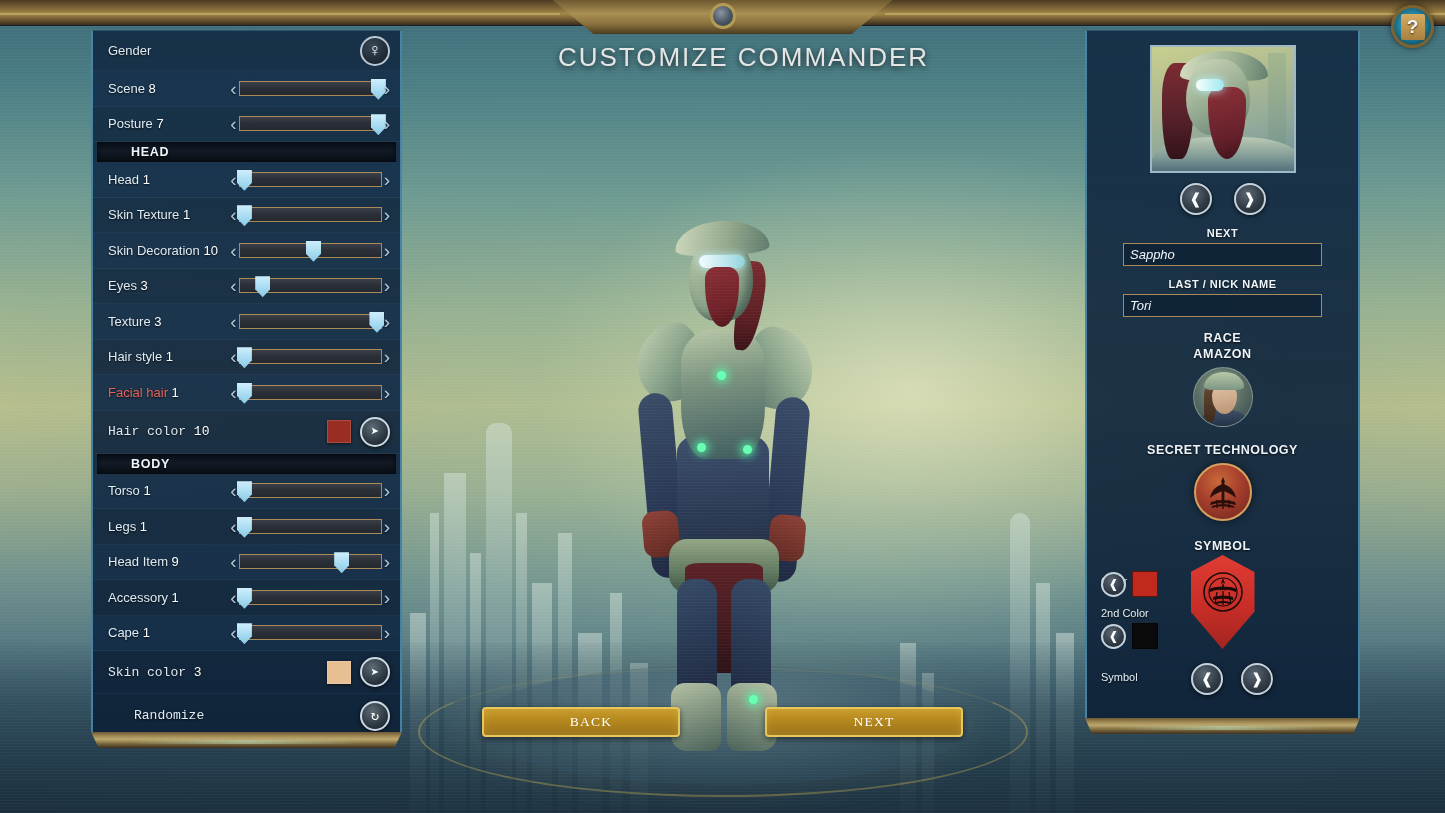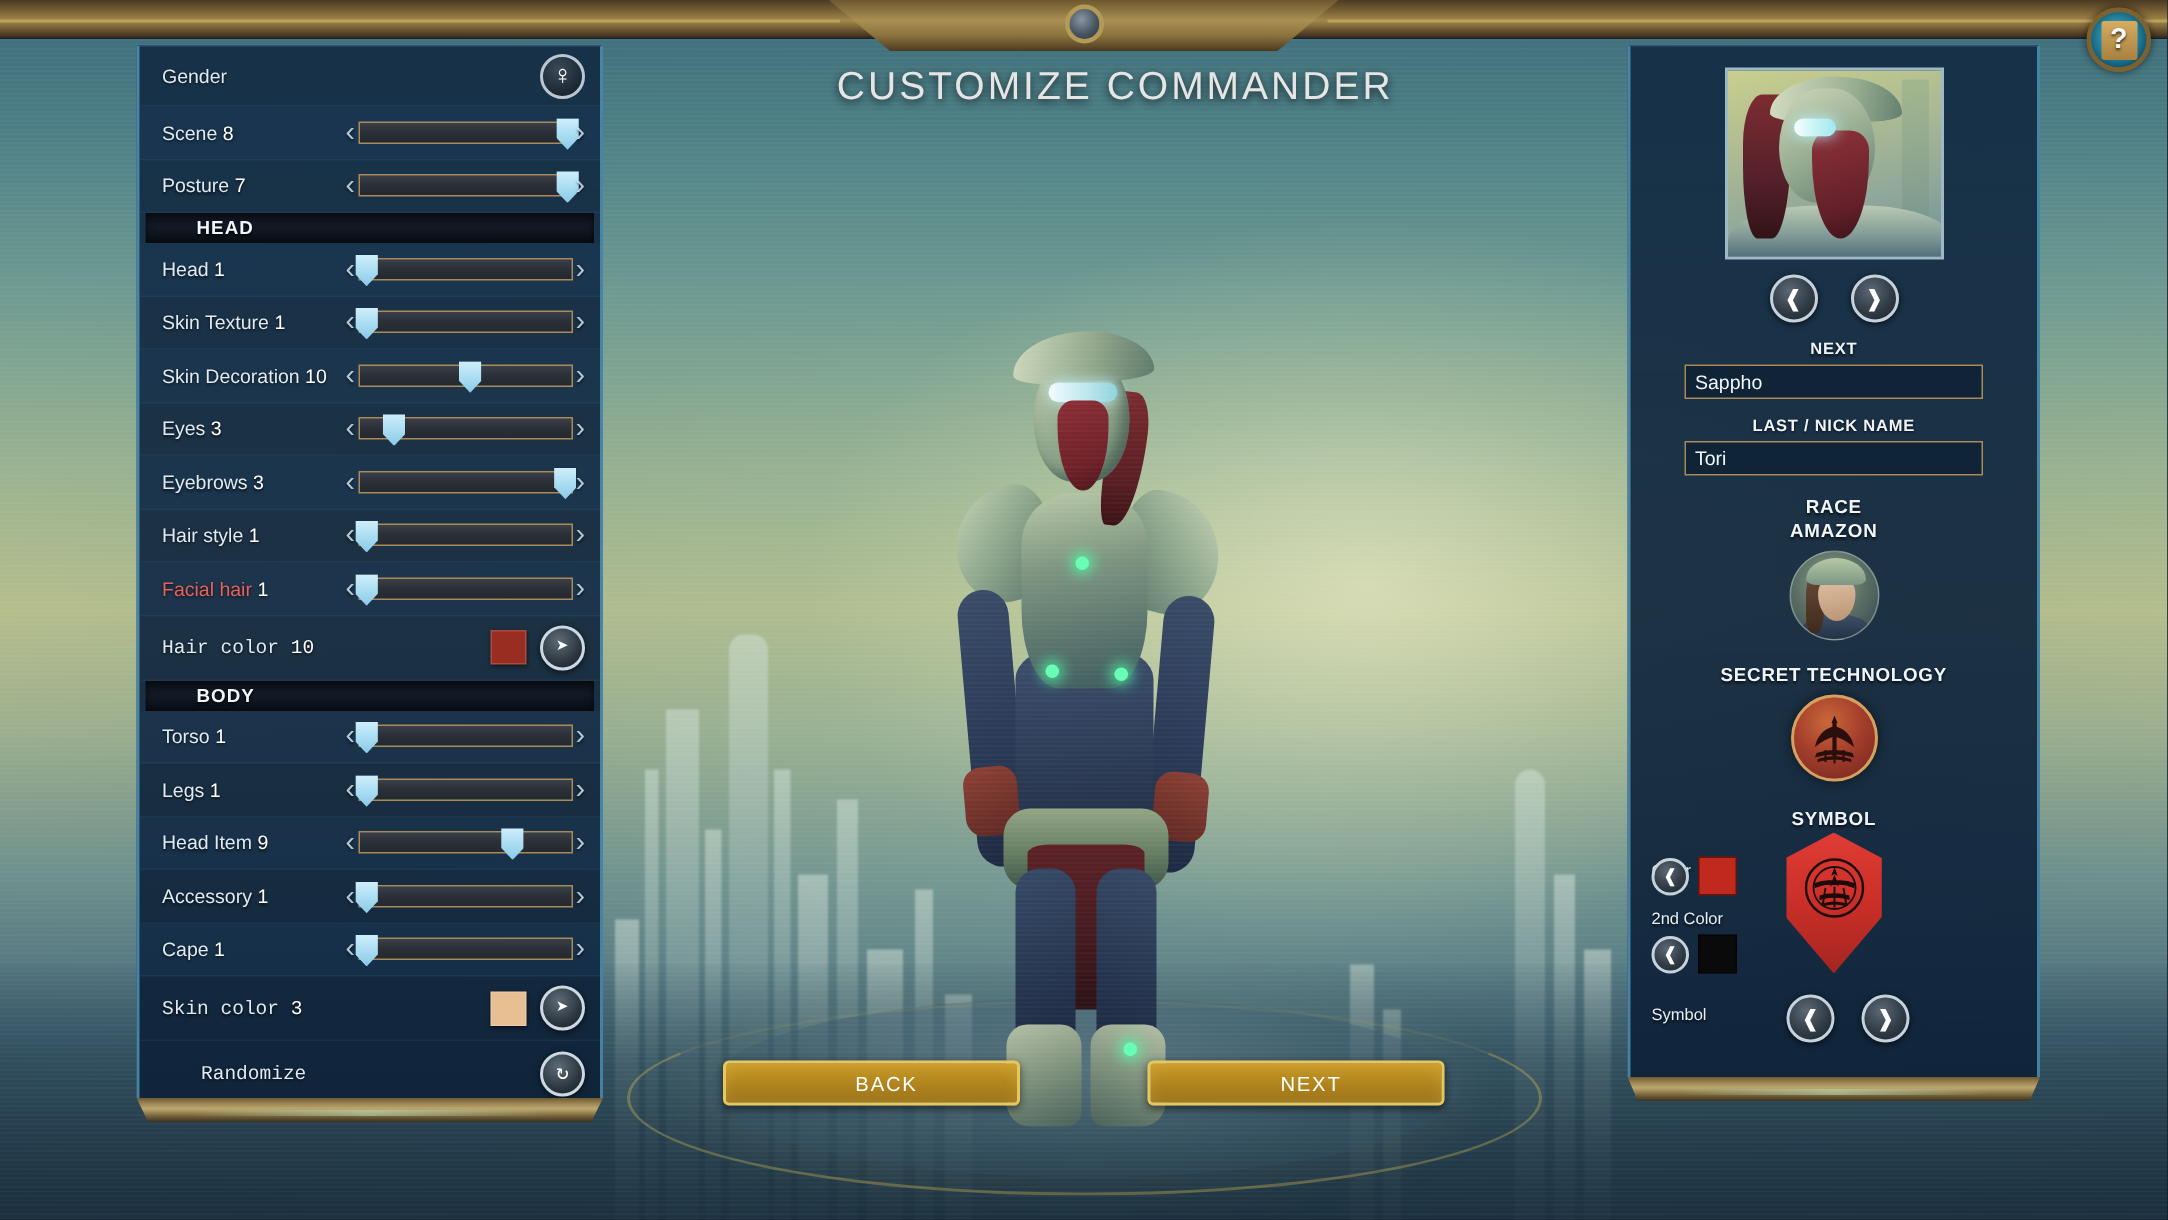--- a/index.html
+++ b/index.html
@@ -422,20 +422,21 @@
     display: block;
     width: 199px; height: 23px;
     margin: 0 auto;
     background: rgba(12,30,50,0.72);
     border: 1px solid #a98a58;
     color: #f2f7fa;
     font-size: 13px;
     font-family: "Liberation Sans", sans-serif;
     padding: 0 6px;
     outline: none;
+    font-style: italic;
   }
   .value-text {
     text-align: center;
     color: #f0f6fa; font-size: 12.5px; font-weight: bold; letter-spacing: 0.6px;
     text-shadow: 0 1px 2px rgba(0,0,0,0.8);
   }
   #race-icon {
     width: 60px; height: 60px; border-radius: 50%;
     margin: 6px auto 0;
     background: radial-gradient(circle at 45% 35%, #8fa091 0%, #5d7166 45%, #32414a 100%);
@@ -517,21 +518,21 @@
   .gold-btn {
     position: absolute;
     bottom: 76px;
     width: 198px; height: 30px;
     background: linear-gradient(180deg,#c79a27 0%,#b5881f 45%,#9a7018 100%);
     border: 2px solid #e7c65c;
     border-radius: 4px;
     color: #ffffff;
     font-size: 13.5px;
     letter-spacing: 1.2px;
-    font-family: Liberation Sans, sans-serif;
+    font-family: Liberation Serif, serif;
     cursor: pointer;
     box-shadow: 0 2px 6px rgba(0,0,0,0.55), inset 0 0 10px rgba(255,225,140,0.18);
     z-index: 30;
     padding-left: 20px;
   }
   #back-button { left: 482px; }
   #next-button { left: 765px; }
 </style>
 </head>
 <body>
@@ -687,21 +688,21 @@
         <span class="arrow-s">‹</span>
         <div class="slider">
             <div class="knob" style="left:16%"></div>
           </div>
         <span class="arrow-s">›</span>
       </div>
     </div>
 
     <div class="row alt">
       <div class="row-label">
-        <span>Eyebrows</span> <span class="val">3</span>
+        <span>Texture</span> <span class="val">3</span>
       </div>
       <div class="row-ctrl">
         <span class="arrow-s">‹</span>
         <div class="slider">
             <div class="knob" style="left:97%"></div>
           </div>
         <span class="arrow-s">›</span>
       </div>
     </div>
 

